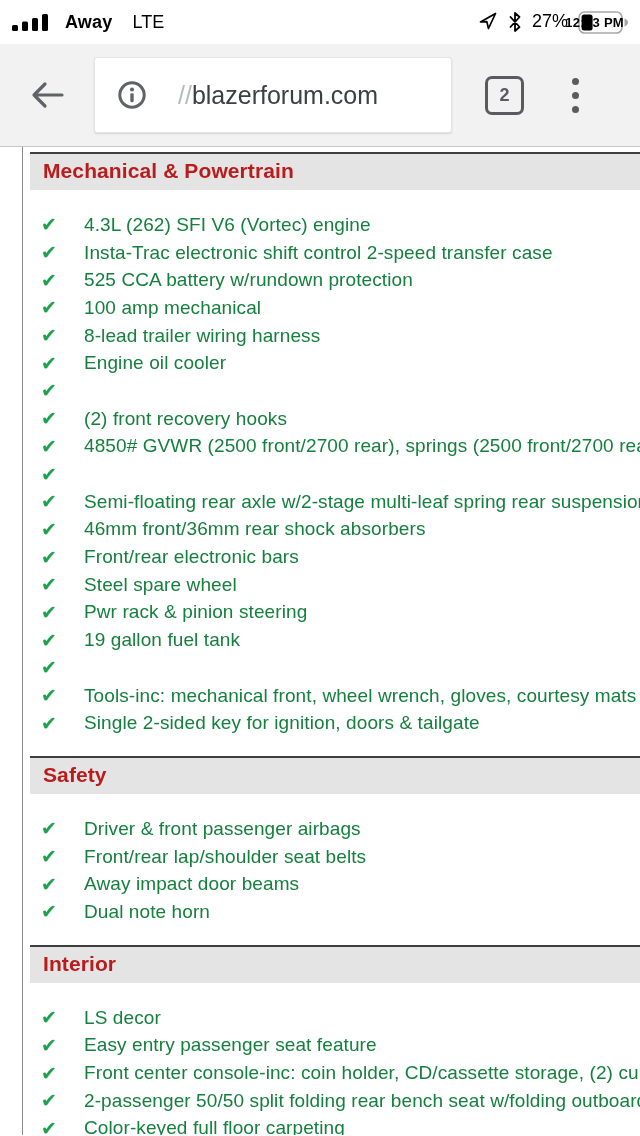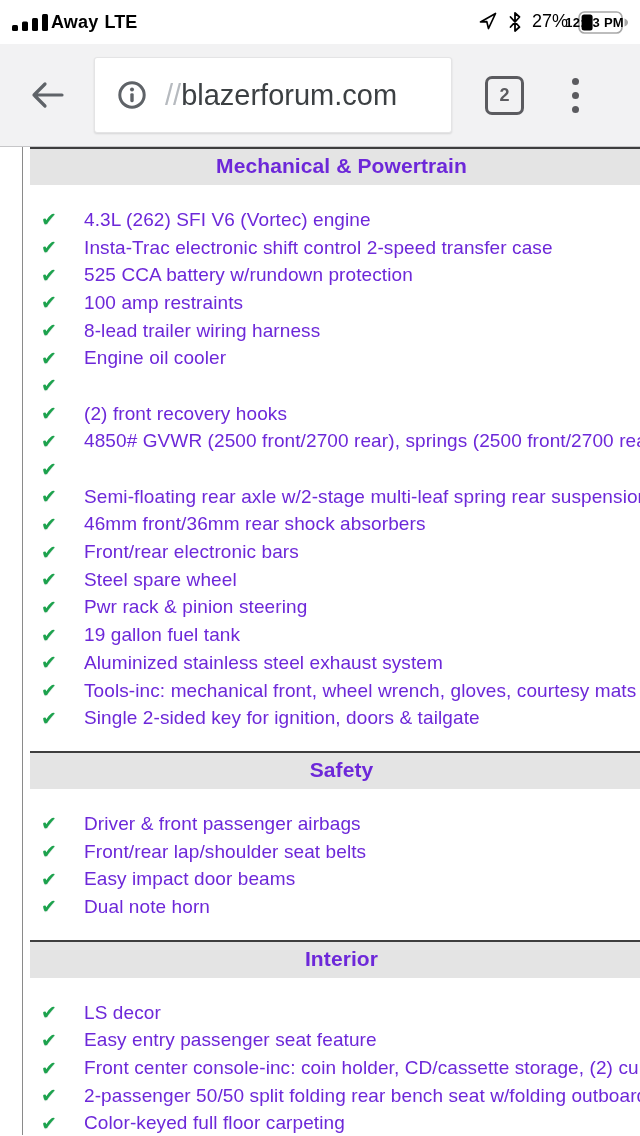--- a/index.html
+++ b/index.html
@@ -6,73 +6,73 @@
   body{
     width:640px;height:1136px;overflow:hidden;background:#fff;
     font-family:"Liberation Sans","DejaVu Sans",sans-serif;
     -webkit-font-smoothing:antialiased;position:relative;
   }
   
   .status-bar{
     height:44px;background:#fff;display:flex;align-items:center;
     padding:0 12px;box-sizing:border-box;position:relative;color:#000;
   }
-  .sb-left{display:flex;align-items:center;gap:1px;}
+  .sb-left{display:flex;align-items:center;gap:15px;}
   .sb-carrier{font-size:18px;font-weight:600;letter-spacing:.2px;}
-  .sb-network{font-size:18px;font-weight:700;margin-left:5px;}
+  .sb-network{font-size:18px;font-weight:400;margin-left:5px;}
   .sb-time{
     position:absolute;left:0;right:16px;text-align:right;
     font-size:13px;font-weight:700;letter-spacing:.3px;pointer-events:none;
   }
   .sb-right{margin-left:auto;display:flex;align-items:flex-start;gap:10px;}
   .sb-percent{font-size:18px;font-weight:500;}
   
   .toolbar{
     height:103px;background:#f2f2f3;border-bottom:1px solid #c6c6c8;
     display:flex;align-items:center;box-sizing:border-box;
   }
   .back-btn{width:94px;display:flex;justify-content:center;align-items:center;flex:0 0 auto;}
   .omnibox{
     width:358px;height:76px;background:#fff;border:1px solid #e4e4e5;
     border-radius:3px;box-shadow:0 1px 2px rgba(0,0,0,.12);
     display:flex;align-items:center;box-sizing:border-box;
     padding-left:22px;flex:0 0 auto;overflow:hidden;
   }
   .omnibox-text{
-    margin-left:18px;font-size:29px;white-space:nowrap;overflow:hidden;flex:1;
+    margin-left:31px;font-size:25px;white-space:nowrap;overflow:hidden;flex:1;
     -webkit-mask-image:linear-gradient(90deg,#000 84%,transparent 99%);
     mask-image:linear-gradient(90deg,#000 84%,transparent 99%);
   }
   .url-scheme{color:#b6babf;}
   .url-domain{color:#3c4043;}
   .tab-btn{
     margin-left:33px;width:33px;height:33px;border:3px solid #5b5b5f;border-radius:7px;
     display:flex;align-items:center;justify-content:center;flex:0 0 auto;
   }
   .tab-count{font-size:18px;font-weight:700;color:#5b5b5f;}
   .menu-btn{margin-left:48px;display:flex;flex-direction:column;gap:7px;flex:0 0 auto;}
   .menu-btn i{width:7px;height:7px;border-radius:50%;background:#5b5b5f;display:block;}
   
   .content{position:relative;height:988px;overflow:hidden;background:#fff;}
   .v-rule{position:absolute;left:22px;top:0;bottom:0;width:1px;background:#8a8a8a;}
   .content-inner{margin-left:30px;}
   .section-header{
-    border-top:2px solid #3e3e3e;background:#e4e4e4;
-    font-size:21px;font-weight:700;color:#6d28d9;
-    padding:5px 0 7px 13px;letter-spacing:.1px;text-align:center;
+    margin-top:5px;border-top:2px solid #3e3e3e;background:#e4e4e4;
+    font-size:21px;font-weight:700;color:#b91c1c;
+    padding:5px 0 7px 13px;letter-spacing:.1px;
   }
   .feature-list{list-style:none;margin:21px 0 19px 0;padding:0;}
   .feature-item{height:27.7px;display:flex;align-items:center;}
   .check{
     width:21px;margin-left:11px;flex:0 0 auto;
     color:#1ca24d;font-size:19px;font-weight:700;line-height:1;
     text-shadow:0 1px 0 rgba(0,90,40,.15);
   }
   .feature-text{
-    margin-left:22px;font-size:19px;color:#6d28d9;white-space:nowrap;letter-spacing:.1px;
+    margin-left:22px;font-size:19px;color:#15803d;white-space:nowrap;letter-spacing:.1px;
   }
 </style>
 </head>
 <body>
 
 <div class="status-bar">
   <div class="sb-left">
     <span style="display:flex;align-items:flex-end;">
       <svg width="38" height="17" viewBox="0 0 38 17">
         <rect x="0" y="11" width="6" height="6" rx="1.5" fill="#000"></rect>
@@ -145,21 +145,21 @@
         <li class="feature-item">
           <span class="check">✔</span>
           <span class="feature-text">Insta-Trac electronic shift control 2-speed transfer case</span>
         </li>
         <li class="feature-item">
           <span class="check">✔</span>
           <span class="feature-text">525 CCA battery w/rundown protection</span>
         </li>
         <li class="feature-item">
           <span class="check">✔</span>
-          <span class="feature-text">100 amp restraints</span>
+          <span class="feature-text">100 amp mechanical</span>
         </li>
         <li class="feature-item">
           <span class="check">✔</span>
           <span class="feature-text">8-lead trailer wiring harness</span>
         </li>
         <li class="feature-item">
           <span class="check">✔</span>
           <span class="feature-text">Engine oil cooler</span>
         </li>
         <li class="feature-item">
@@ -195,21 +195,20 @@
         <li class="feature-item">
           <span class="check">✔</span>
           <span class="feature-text">Pwr rack &amp; pinion steering</span>
         </li>
         <li class="feature-item">
           <span class="check">✔</span>
           <span class="feature-text">19 gallon fuel tank</span>
         </li>
         <li class="feature-item">
           <span class="check">✔</span>
-          <span class="feature-text">Aluminized stainless steel exhaust system</span>
         </li>
         <li class="feature-item">
           <span class="check">✔</span>
           <span class="feature-text">Tools-inc: mechanical front, wheel wrench, gloves, courtesy mats</span>
         </li>
         <li class="feature-item">
           <span class="check">✔</span>
           <span class="feature-text">Single 2-sided key for ignition, doors &amp; tailgate</span>
         </li>
       </ul>
@@ -218,21 +217,21 @@
         <li class="feature-item">
           <span class="check">✔</span>
           <span class="feature-text">Driver &amp; front passenger airbags</span>
         </li>
         <li class="feature-item">
           <span class="check">✔</span>
           <span class="feature-text">Front/rear lap/shoulder seat belts</span>
         </li>
         <li class="feature-item">
           <span class="check">✔</span>
-          <span class="feature-text">Easy impact door beams</span>
+          <span class="feature-text">Away impact door beams</span>
         </li>
         <li class="feature-item">
           <span class="check">✔</span>
           <span class="feature-text">Dual note horn</span>
         </li>
       </ul>
       <div class="section-header">Interior</div>
       <ul class="feature-list">
         <li class="feature-item">
           <span class="check">✔</span>

